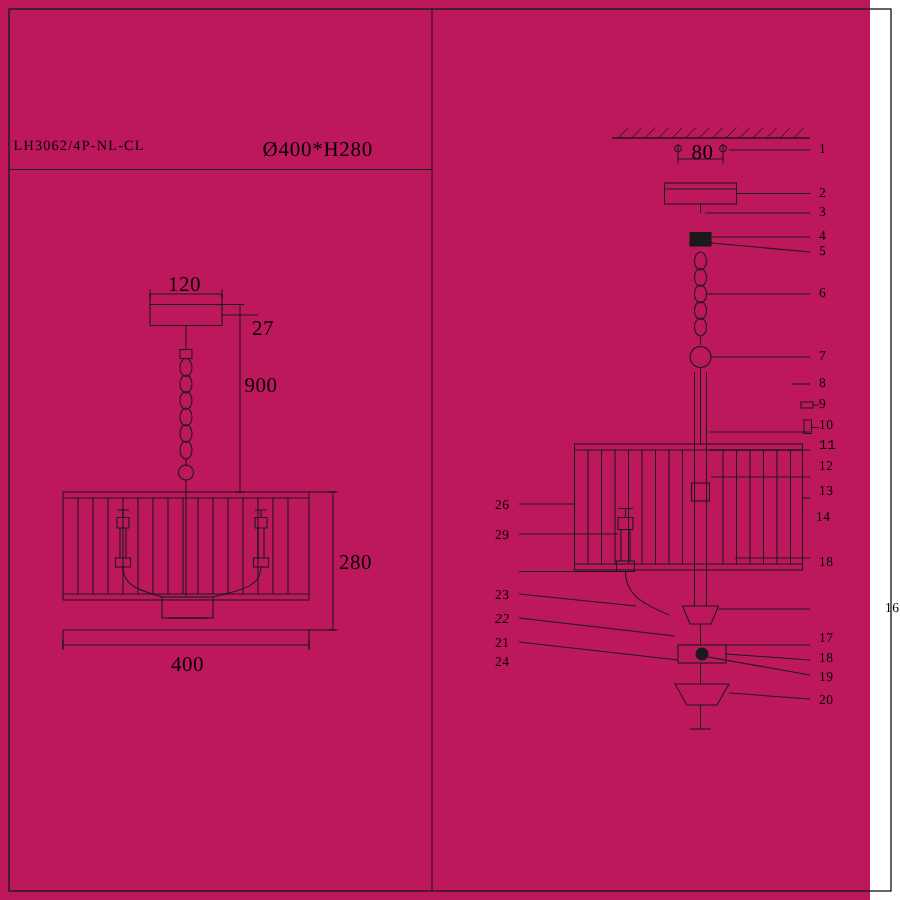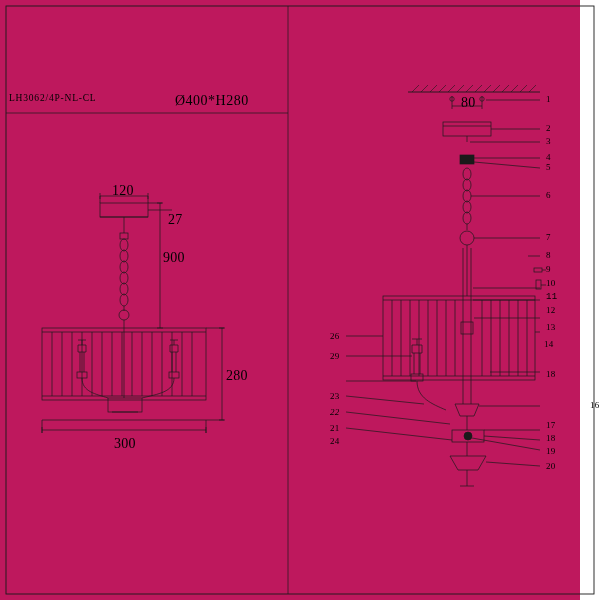--- a/index.html
+++ b/index.html
@@ -270,21 +270,21 @@
     </g>
   </svg>
 
   <div class="lbl code" style="left:9px; top:93px;">LH3062/4P-NL-CL</div>
   <div class="lbl size" style="left:175px; top:93px;">Ø400*H280</div>
 
   <div class="lbl dim" style="left:112px; top:183px;">120</div>
   <div class="lbl dim" style="left:168px; top:212px;">27</div>
   <div class="lbl dim" style="left:163px; top:250px;">900</div>
   <div class="lbl dim" style="left:226px; top:368px;">280</div>
-  <div class="lbl dim" style="left:114px; top:436px;">300</div>
+  <div class="lbl dim" style="left:114px; top:436px;">400</div>
 
   <div class="lbl dim" style="left:461px; top:95px;">80</div>
 
   <div class="lbl num" style="left:546px; top:94px;">1</div>
   <div class="lbl num" style="left:546px; top:123px;">2</div>
   <div class="lbl num" style="left:546px; top:136px;">3</div>
   <div class="lbl num" style="left:546px; top:152px;">4</div>
   <div class="lbl num" style="left:546px; top:162px;">5</div>
   <div class="lbl num" style="left:546px; top:190px;">6</div>
   <div class="lbl num" style="left:546px; top:232px;">7</div>

